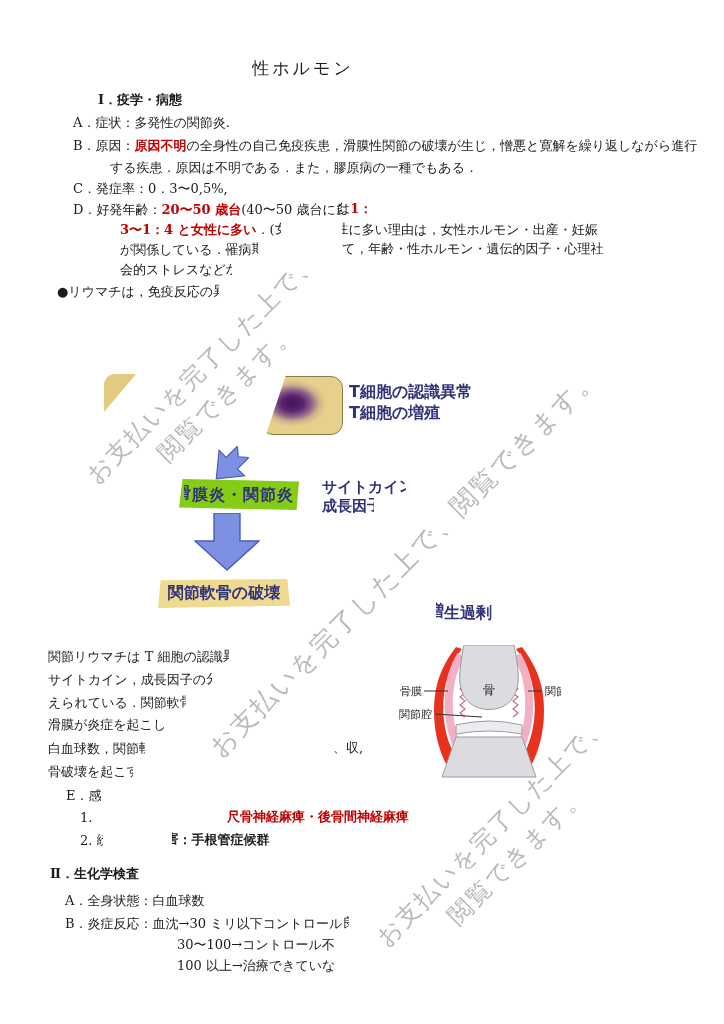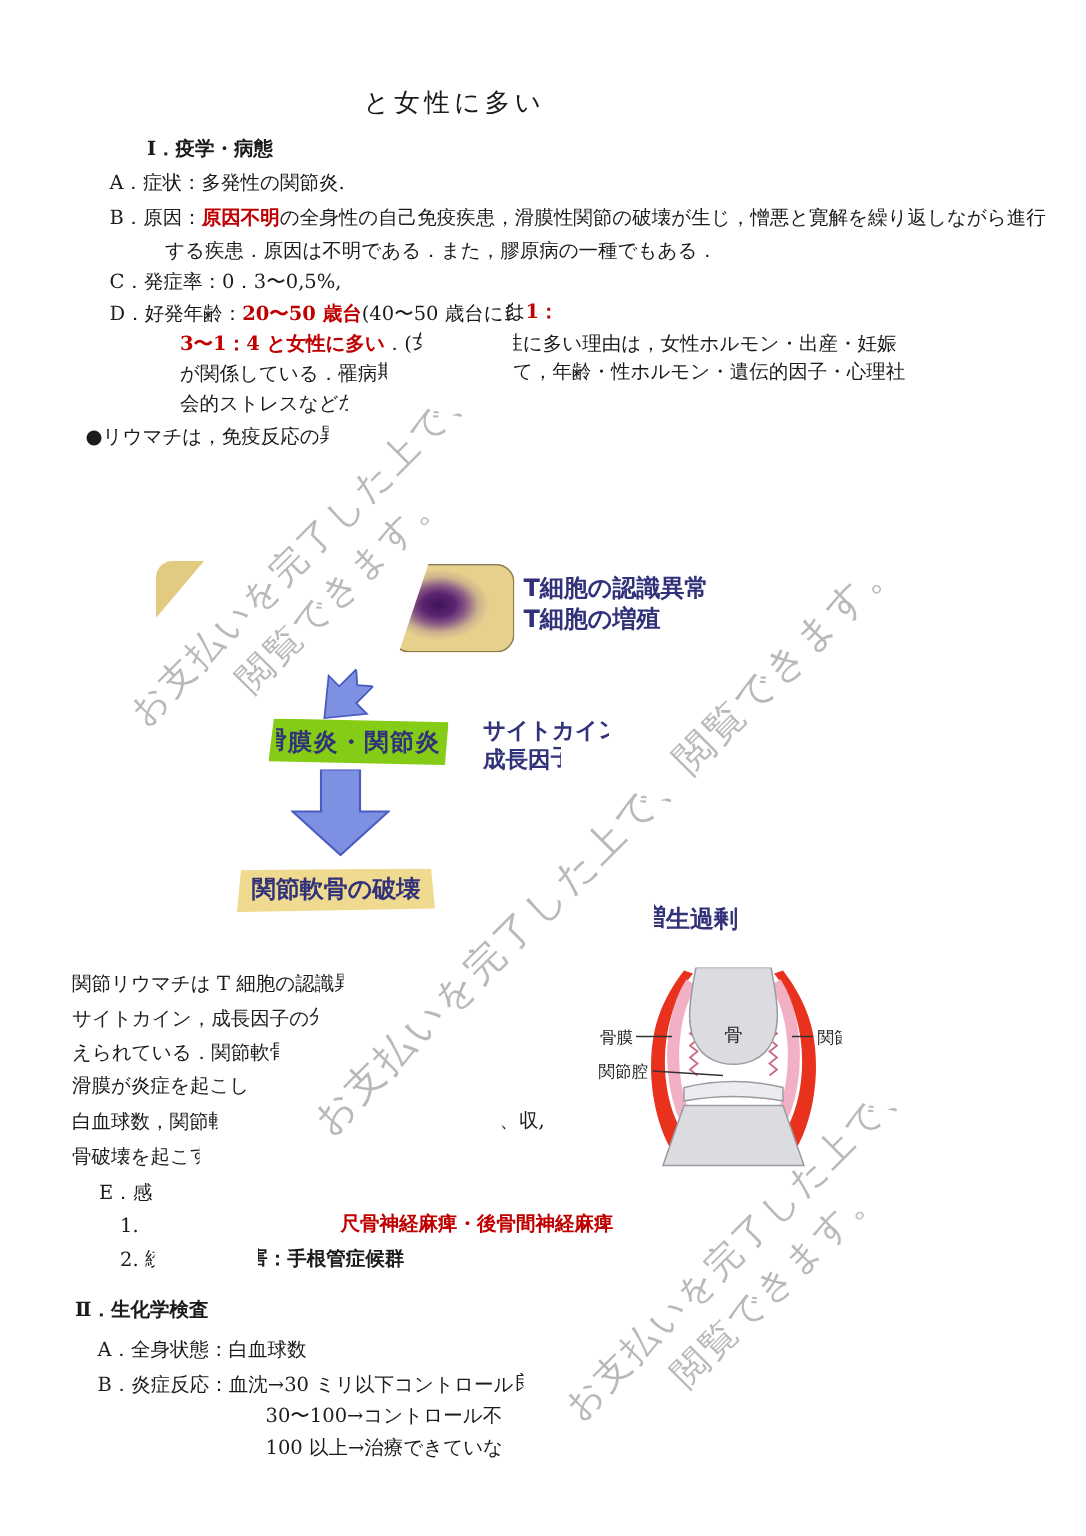--- a/index.html
+++ b/index.html
@@ -25,21 +25,21 @@
         clip-path:polygon(30% 0, 100% 0, 100% 100%, 6% 100%);}
   .wedge{position:absolute;background:#e2cb80;border-top-left-radius:11px;
          clip-path:polygon(0 0, 80% 0, 0 100%);}
   svg{display:block;}
 </style>
 </head>
 <body>
 
 <div class="page">
 
-  <div class="title" style="left:203px;top:57px;width:200px;">と女性に多い</div>
+  <div class="title" style="left:203px;top:57px;width:200px;">性ホルモン</div>
 
   <div class="ln b" style="left:68px;top:92px;margin-left:30px;">Ⅰ．疫学・病態</div>
   <div class="ln" style="left:73px;top:115px;">A．症状：多発性の関節炎.</div>
 
   <div class="ln" style="left:110px;top:160px;">する疾患．原因は不明である．また，膠原病の一種でもある．</div>
   <div class="ln" style="left:73px;top:138px;"><span>B．原因：</span><span class="red">原因不明</span><span>の全身性の自己免疫疾患，滑膜性関節の破壊が生じ，憎悪と寛解を繰り返しながら進行</span></div>
 
   <div class="ln" style="left:73px;top:181px;">C．発症率：0．3〜0,5%,</div>
 
   <div class="ln" style="left:73px;top:201px;"><span>D．好発年齢：</span><span class="red">20〜50 歳台</span><span>(40〜50 歳台に</span><span class="rc">多</span></div>

